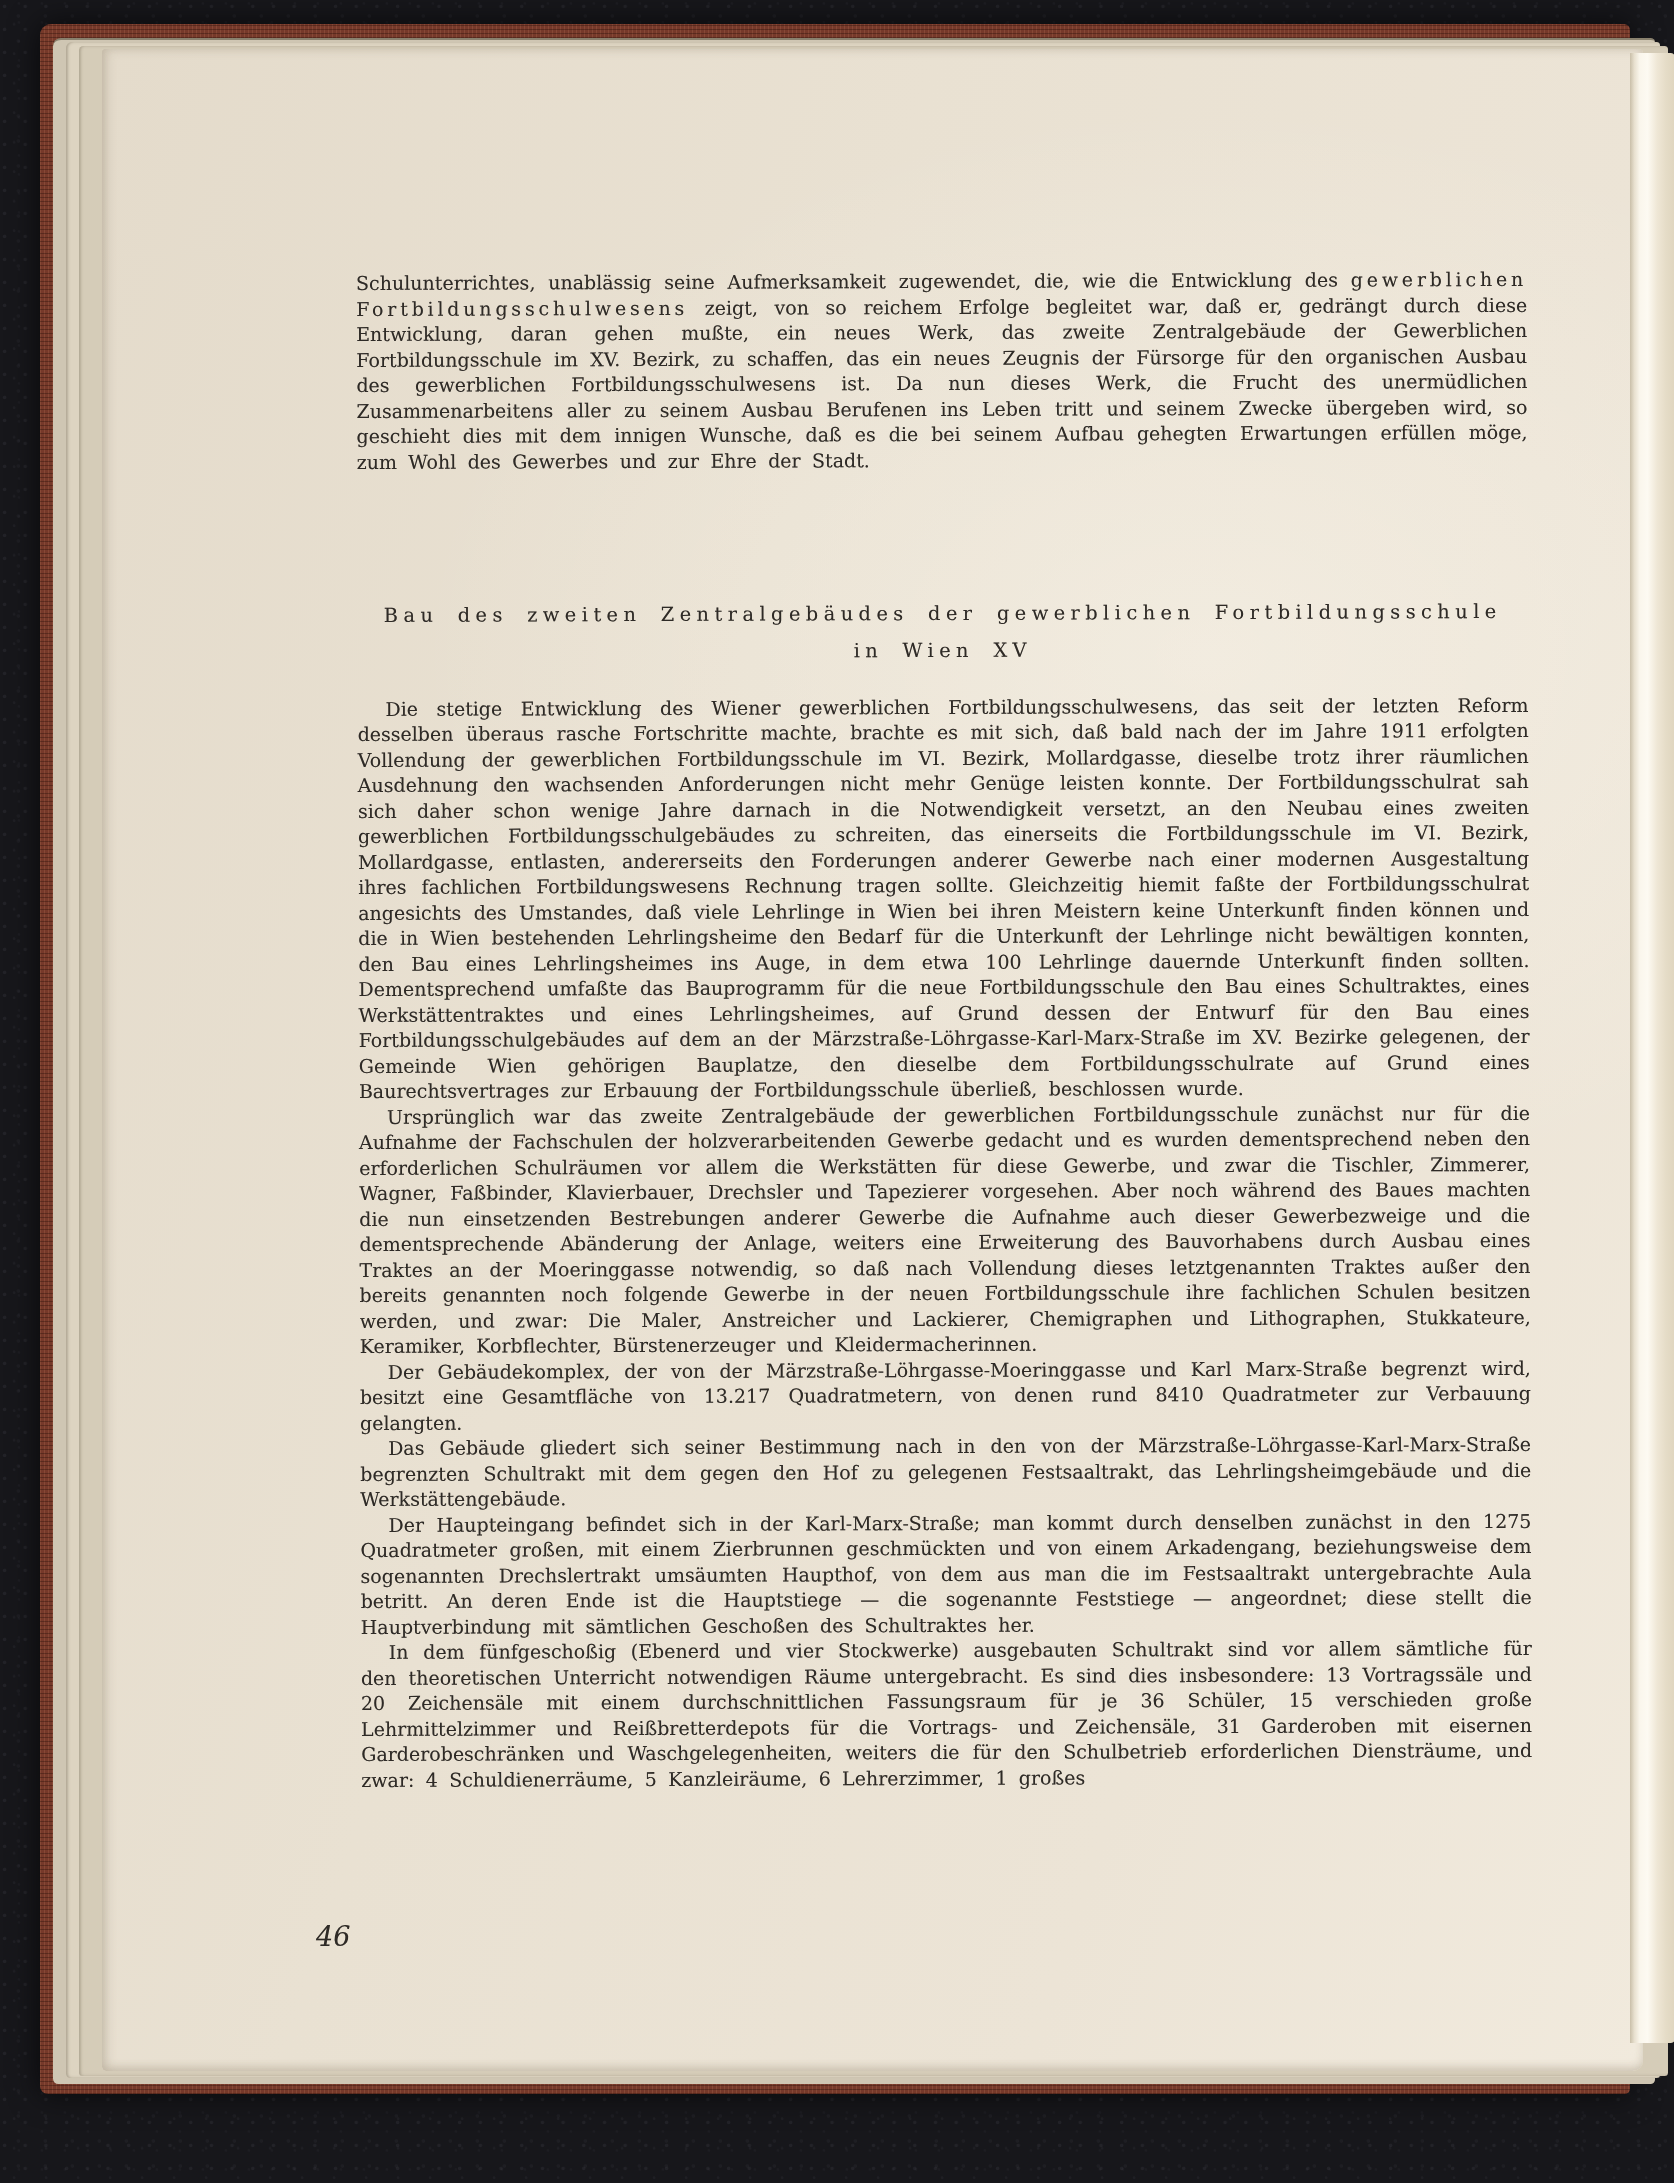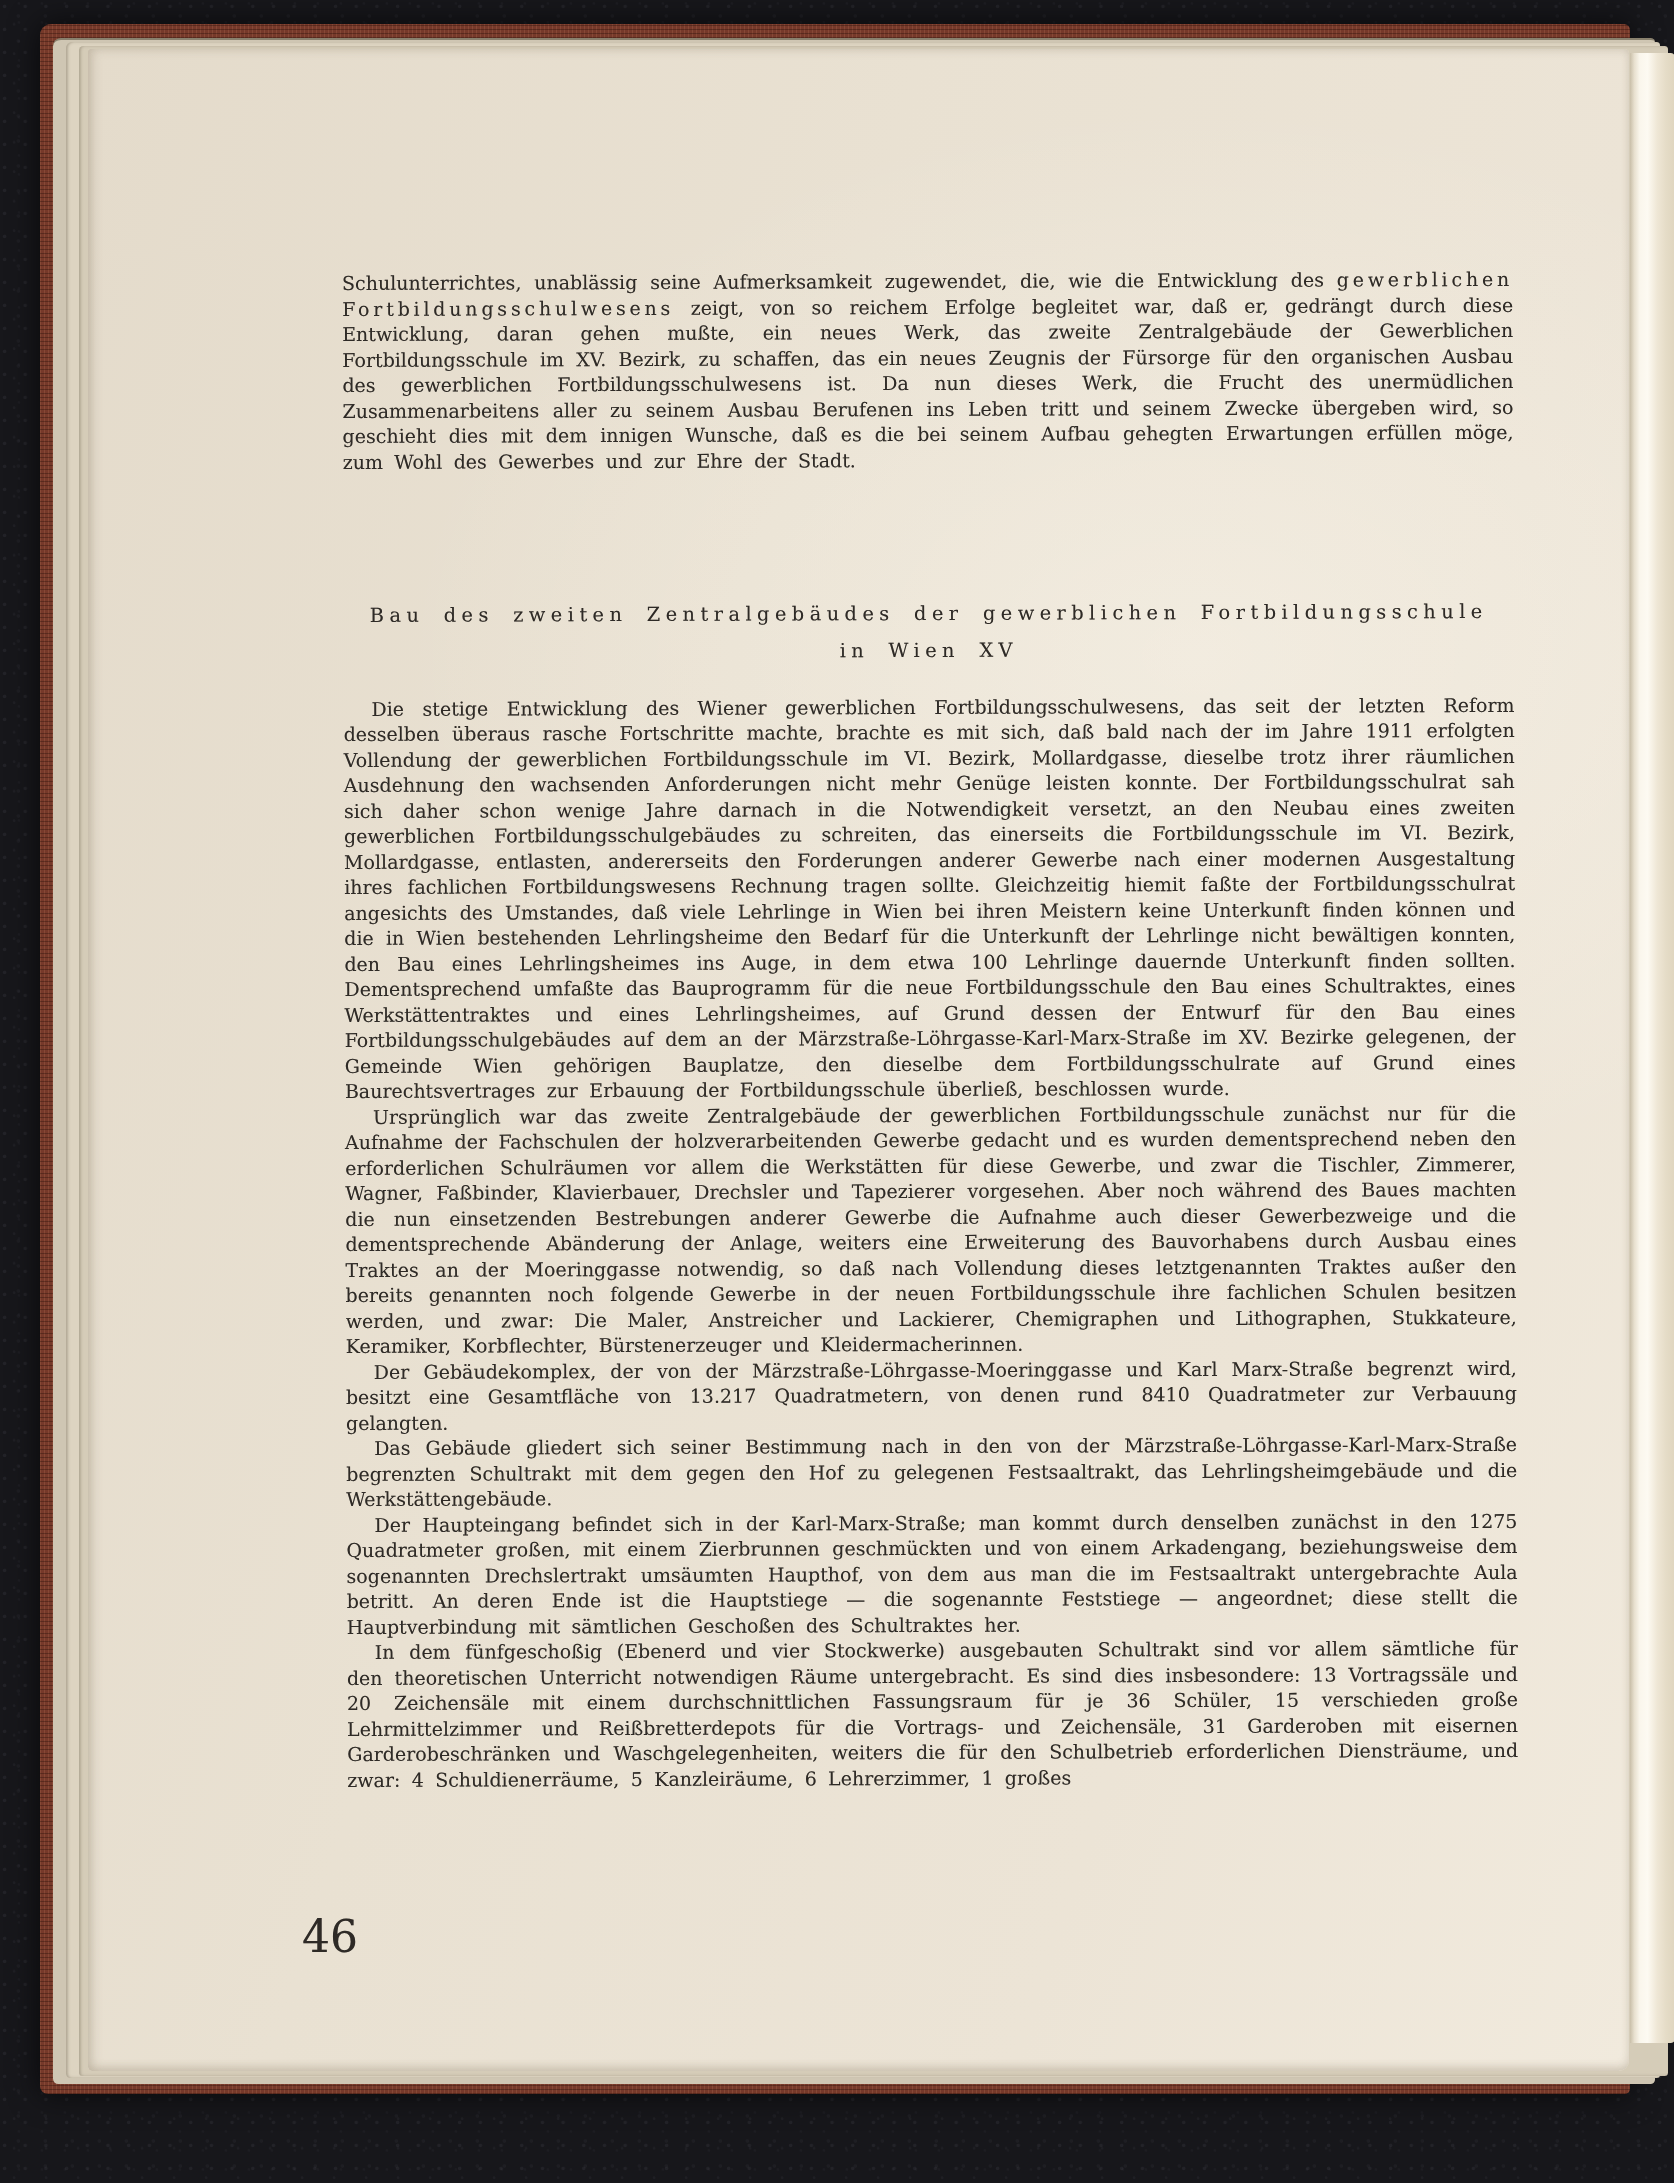--- a/index.html
+++ b/index.html
@@ -41,21 +41,21 @@
     box-shadow: inset 1.8px 0 2.6px rgba(90,80,60,.35);
   }
   .underpage-3 {
     position: absolute; left: 79px; top: 46px; width: 1589px; height: 2030px;
     background: #d5ccb8; border-radius: 4.4px 3.5px 3.5px 3.5px;
     box-shadow: inset 1.8px 0 2.6px rgba(90,80,60,.30);
   }
 
   
   .page {
-    position: absolute; left: 88px; top: 49px; width: 1541px; height: 2022px;
+    position: absolute; left: 102px; top: 49px; width: 1541px; height: 2022px;
     background:
       radial-gradient(ellipse 1144px 792px at 72% 30%, rgba(255,252,244,.35), transparent 70%),
       linear-gradient(108deg, #e4dbcb 0%, #e9e1d2 38%, #ece4d6 72%, #f1eadd 100%);
     border-radius: 2.6px 4.4px 10.6px 4.4px;
     box-shadow: inset 4.4px 0 10.6px rgba(120,105,80,.22), inset 0 -3.5px 8px rgba(120,105,80,.18);
   }
 
   
   .fore-edge {
     position: absolute; left: 1630px; top: 53px; width: 45px; height: 1990px;
@@ -80,21 +80,22 @@
 
   .heading {
     margin: 122px 0 25.5px 0;
     text-align: center;
     font-size: 19.4px; line-height: 37px;
     letter-spacing: 0.28em; word-spacing: 0.40em;
   }
 
   .page-number {
     position: absolute; left: 214px; top: 1867px;
-    font-size: 44px; line-height: 42px;
+    font-style: italic;
+    font-size: 27px; line-height: 42px;
     color: #2e2a26;
     text-shadow: 0 0 0.4px rgba(46,42,38,.35);
   }
 </style>
 </head>
 <body>
 
 <div class="cover"></div>
 <div class="underpage-1"></div>
 <div class="underpage-2"></div>

